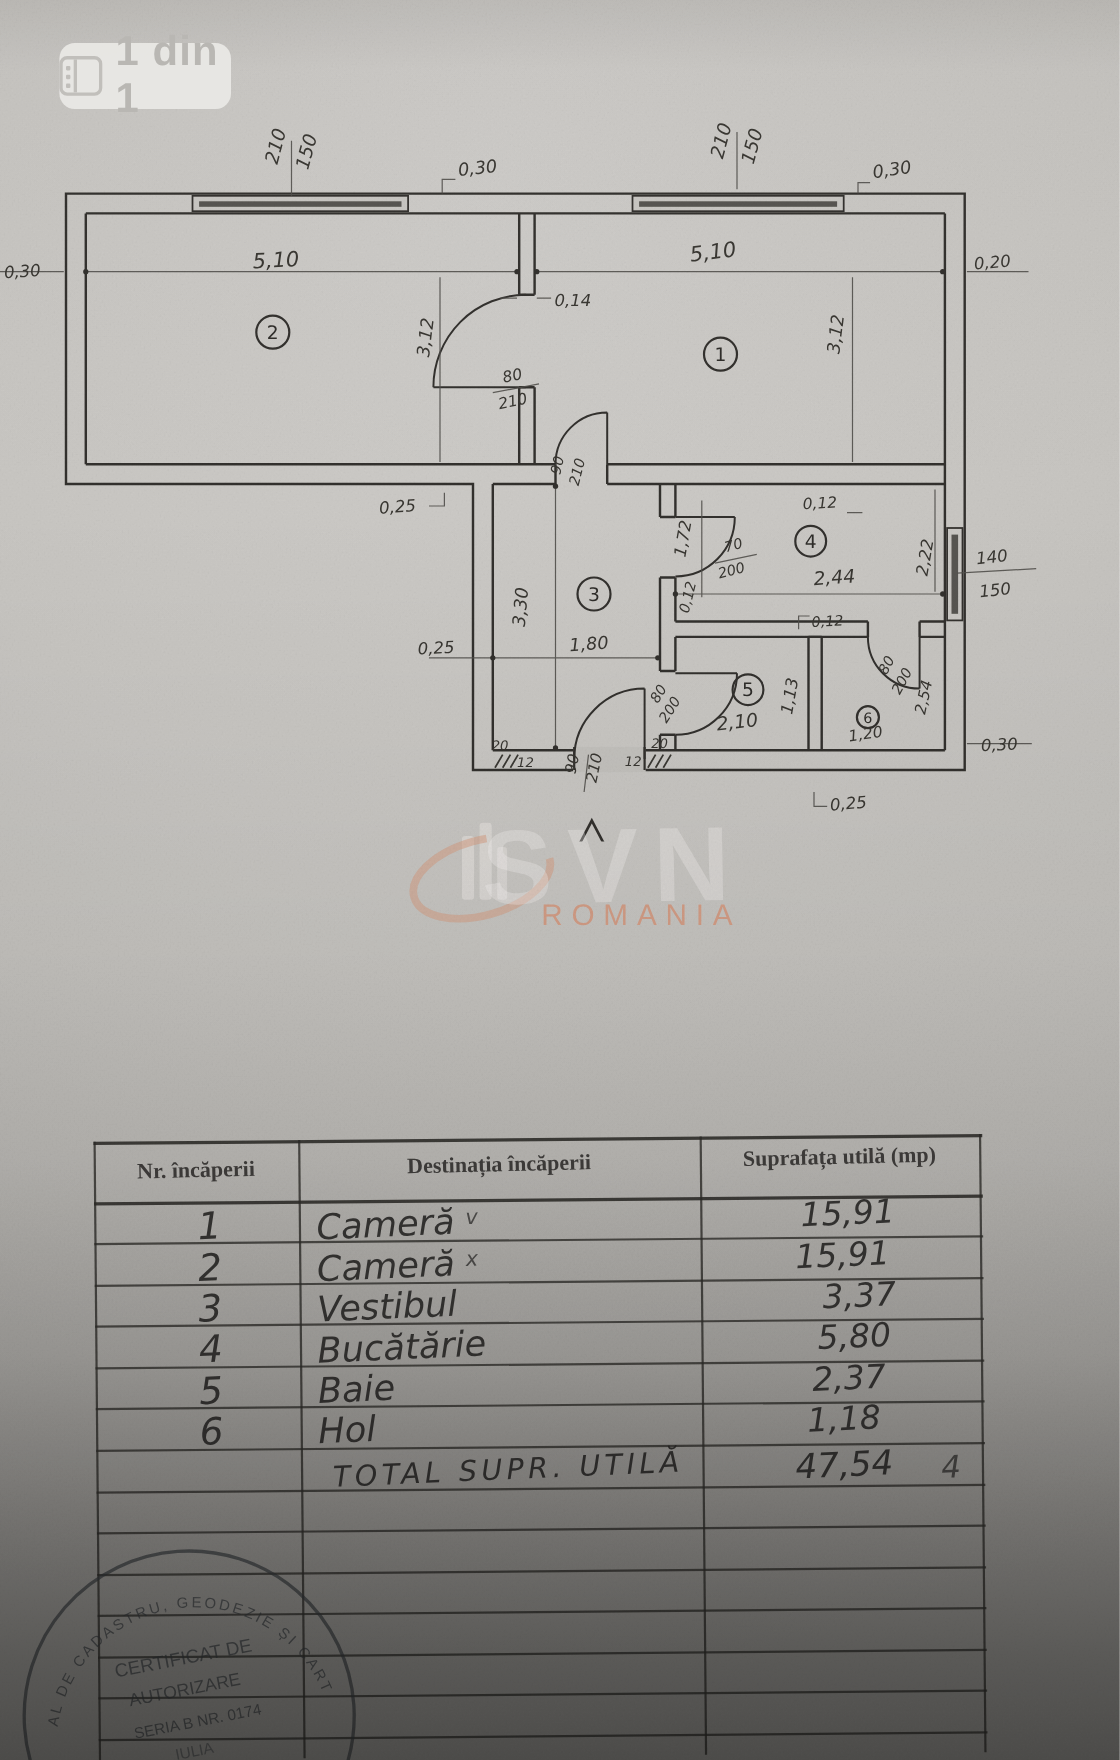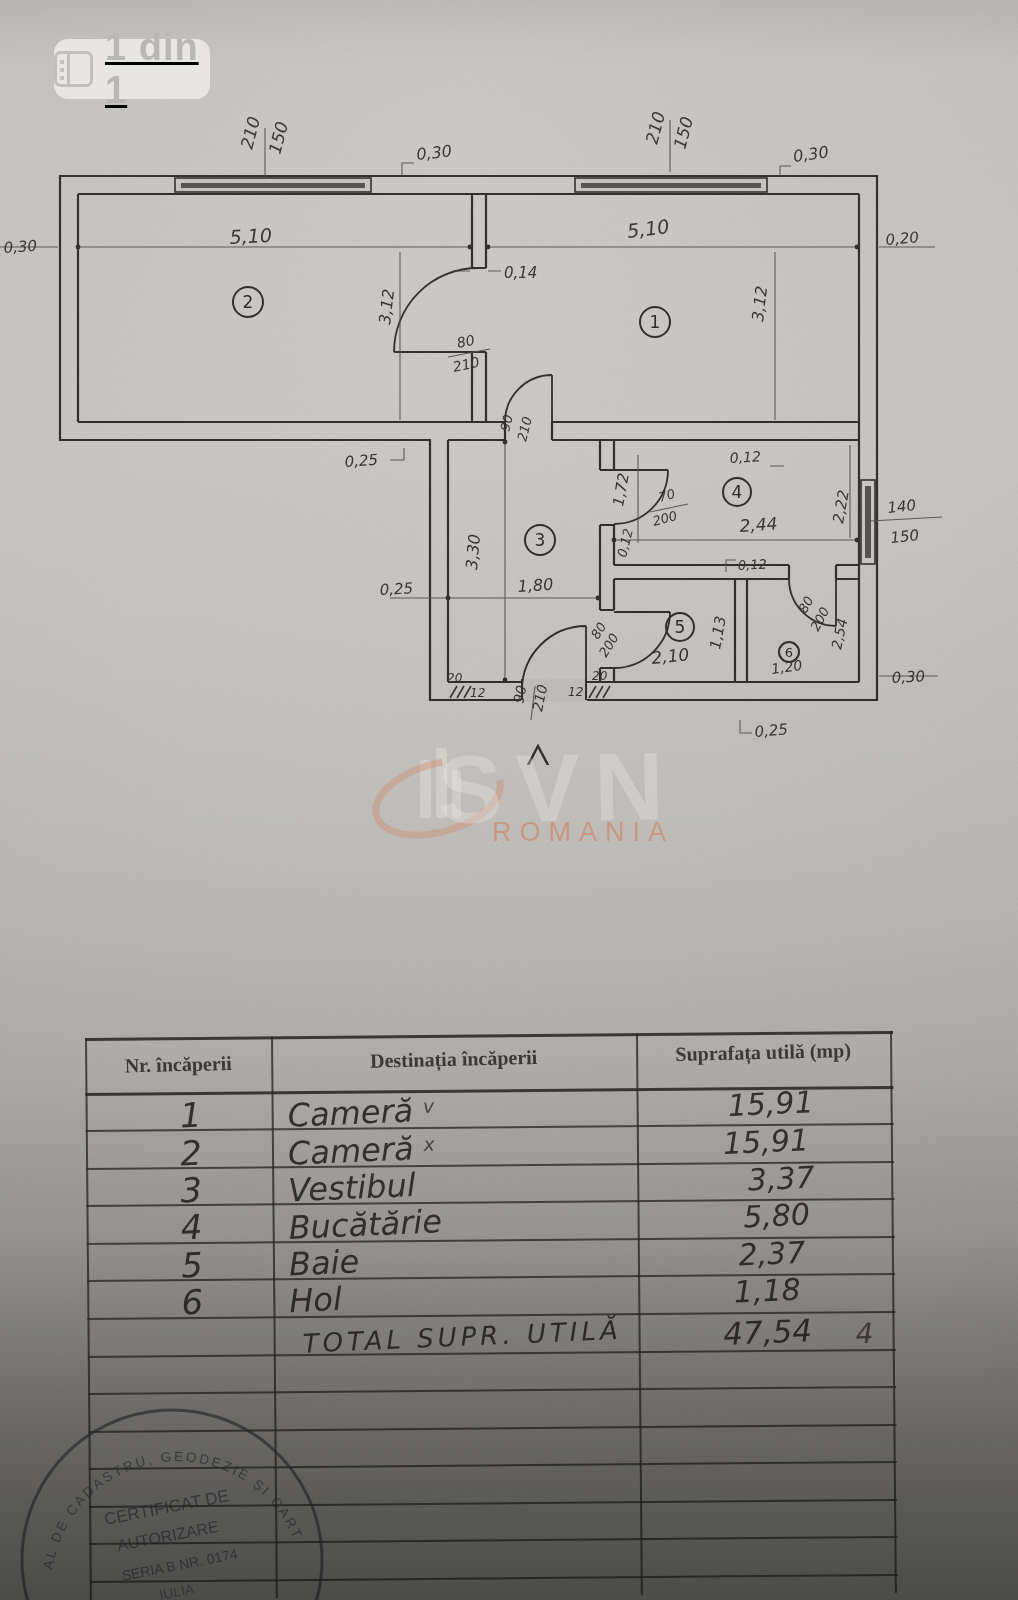--- a/index.html
+++ b/index.html
@@ -7,21 +7,21 @@
     width:1018px;height:1600px;position:relative;overflow:hidden;
     font-family:"Liberation Sans", sans-serif;
     background:
       radial-gradient(130% 85% at 45% 10%, #d0cecb 0%, #c8c6c2 45%, #c0beba 72%, #b7b5b1 100%);
   }
   .abs{position:absolute;}
   
   .pill{
     left:54px;top:39px;width:156px;height:60px;border-radius:14px;
     background:rgba(233,232,229,.93);display:flex;align-items:center;gap:12px;
-    padding-left:0;box-sizing:border-box;text-decoration:underline;
+    padding-left:0;box-sizing:border-box;
   }
   .pill-label{font-size:38px;font-weight:600;color:#b9b7b3;letter-spacing:1px;}
   .pgicon{position:relative;width:46px;height:36px;border:3px solid #c1bfbb;border-radius:7px;box-sizing:border-box;}
   .pgicon .col{position:absolute;left:10px;top:0;bottom:0;width:3px;background:#c1bfbb;}
   .pgicon .d{position:absolute;left:3px;width:4px;height:4px;background:#c1bfbb;border-radius:1px;}
   
   .wm-letters{left:438px;top:733px;font-size:96px;font-weight:bold;letter-spacing:14px;
     color:rgba(252,250,247,.30);transform:rotate(-1deg);}
   .wm-country{left:492px;top:817px;font-size:27px;letter-spacing:8px;color:#d6957a;opacity:.82;font-weight:500;}
   

